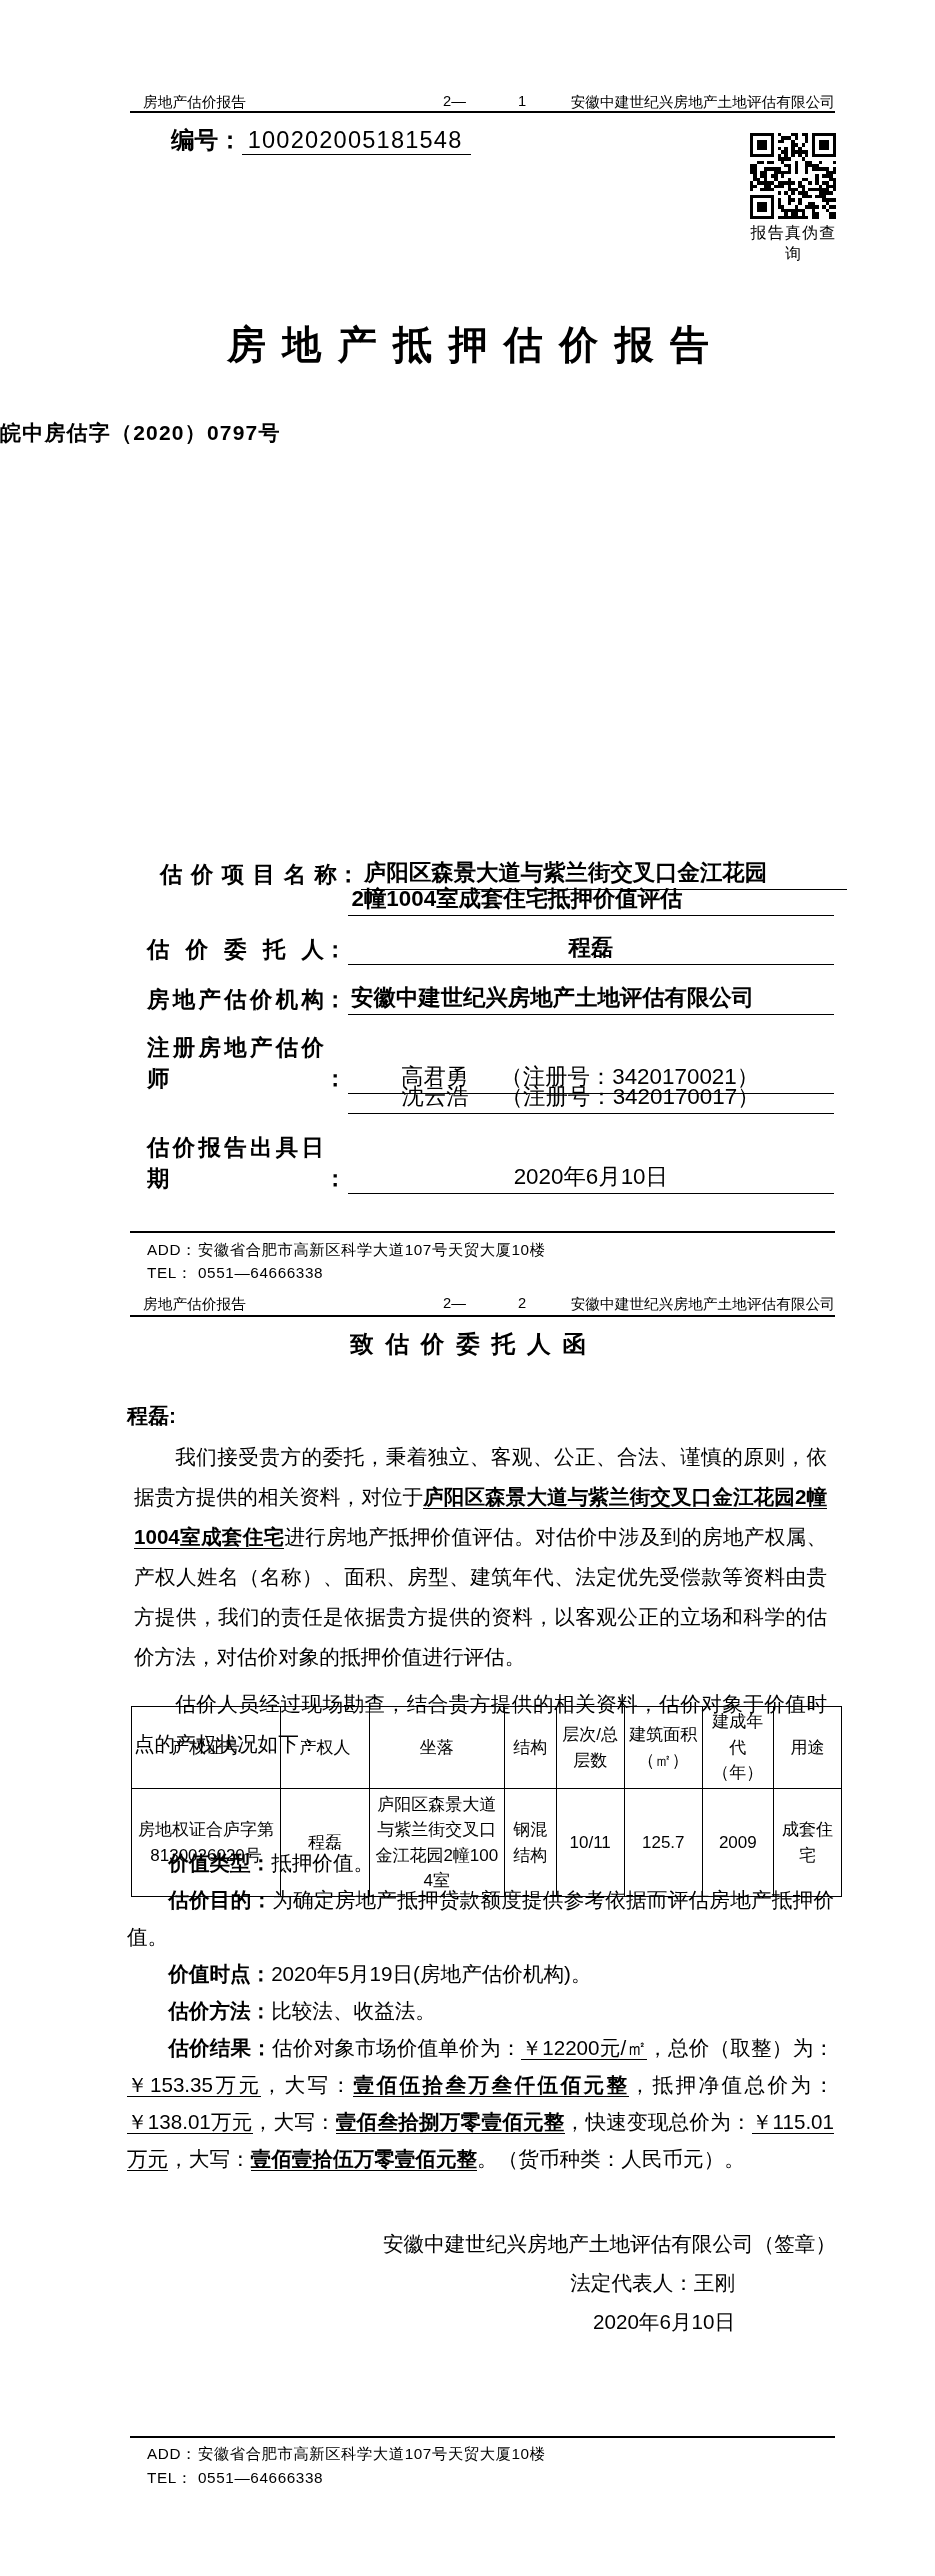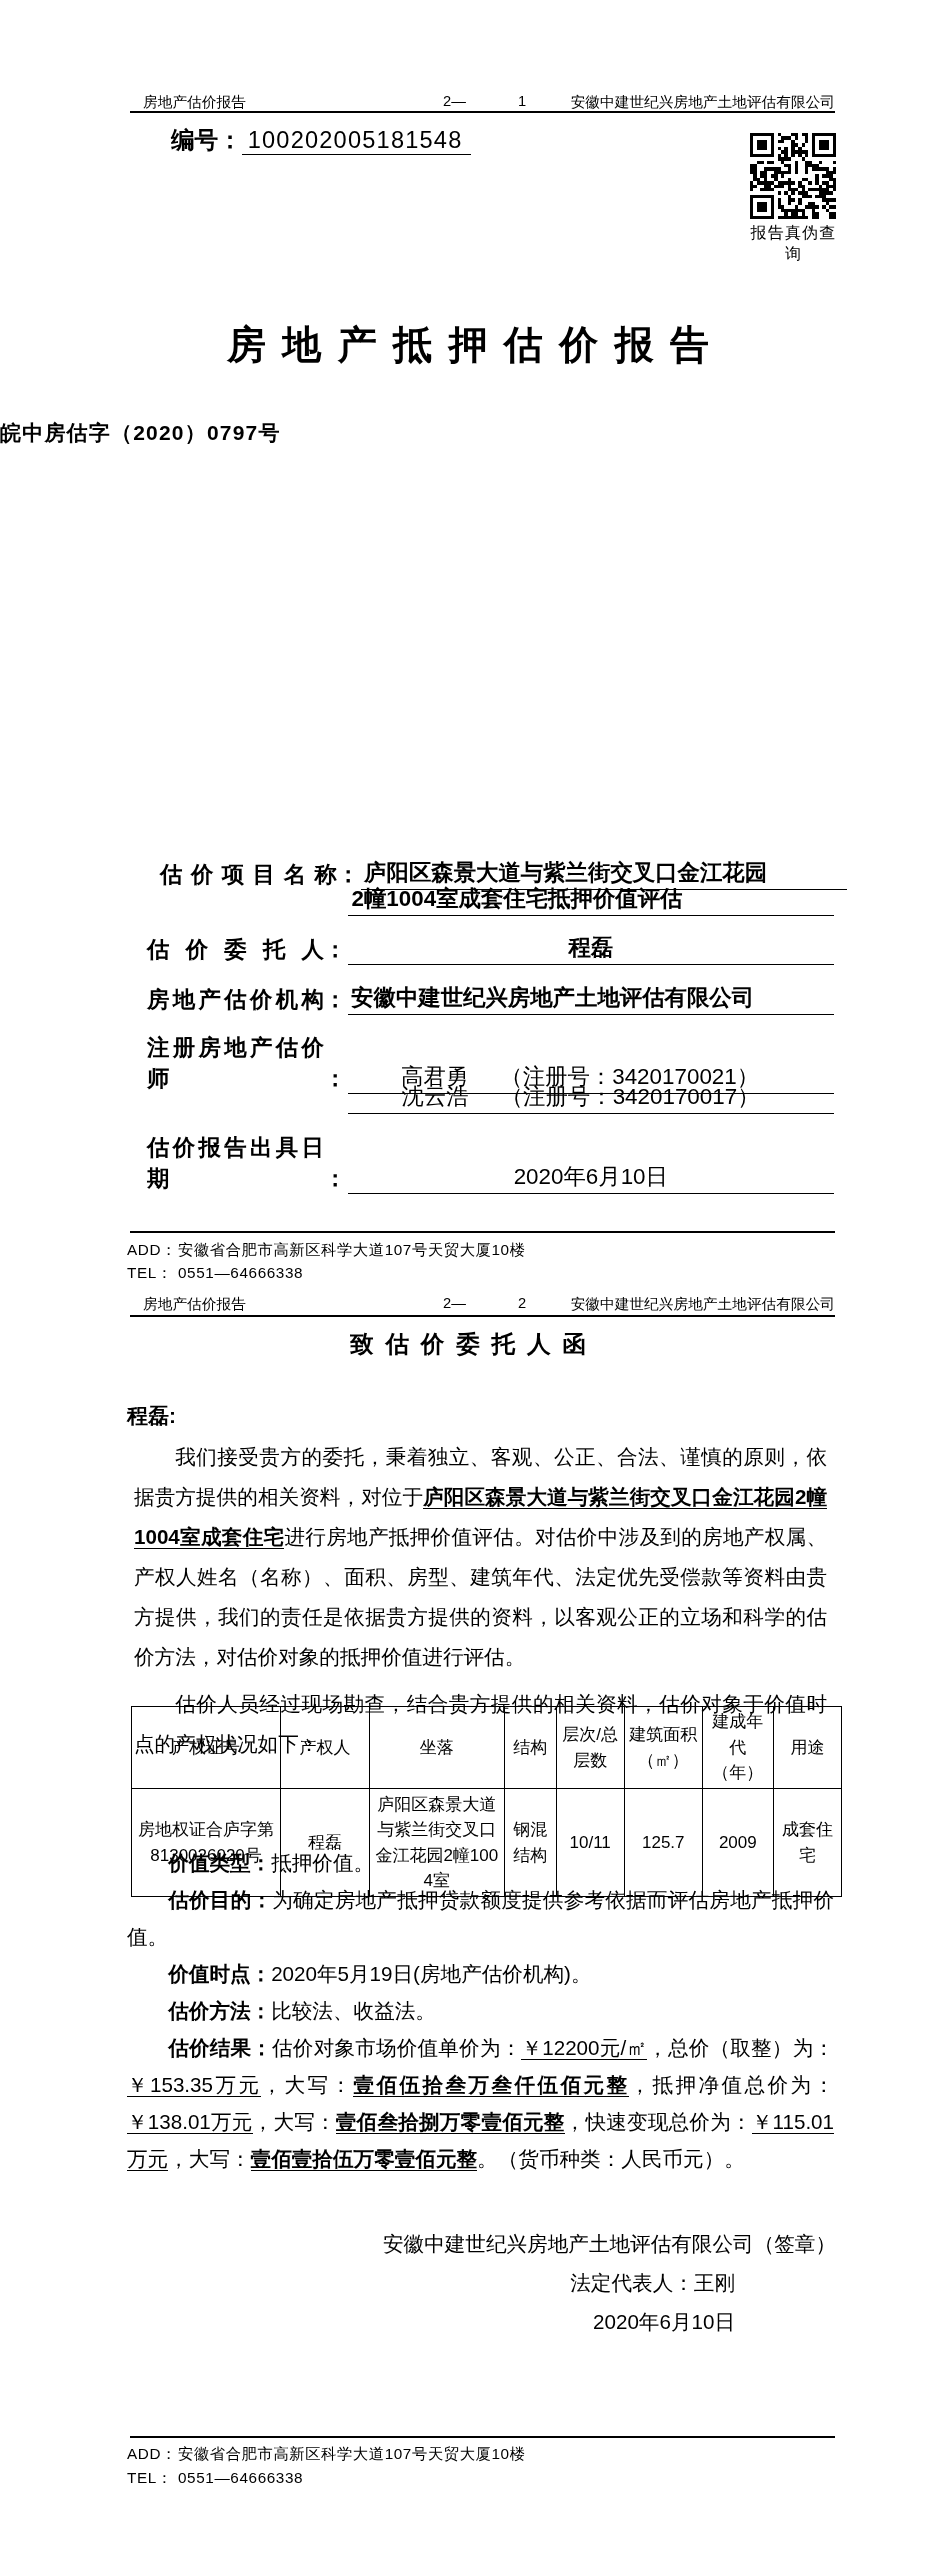--- a/index.html
+++ b/index.html
@@ -3,21 +3,21 @@
 <meta charset="utf-8">
 <style>
   html,body{margin:0;padding:0;background:#ffffff;}
   #sheet{position:relative;width:936px;height:2576px;background:#fff;color:#000;
          font-family:Liberation Sans, sans-serif;overflow:hidden;}
   .abs{position:absolute;}
   
   .runhead{font-size:14.7px;white-space:nowrap;}
   .rule{background:#000;height:2.4px;}
   .rule.thin{height:1.8px;}
-  .foot{font-size:15.3px;white-space:nowrap;letter-spacing:0.6px;}
+  .foot{font-size:15.3px;white-space:nowrap;letter-spacing:0.6px;margin-left:20px;}
   .foot .lbl{display:inline-block;min-width:51px;}
   
   .repno{font-size:23.6px;font-weight:bold;white-space:nowrap;}
   .repno .num{font-weight:normal;border-bottom:1.8px solid #000;padding:0 8.3px 1.2px 5.9px;letter-spacing:1.2px;margin-top:28px;}
   
   .bigtitle{width:100%;text-align:center;font-size:39px;font-weight:bold;letter-spacing:0.42em;text-indent:0.42em;white-space:nowrap;}
   .docref{width:100%;font-size:21px;font-weight:bold;letter-spacing:1.2px;}
   .qrcap{text-align:center;font-size:16px;letter-spacing:1.2px;}
   
   .frow{display:flex;align-items:flex-end;font-size:22.4px;font-weight:bold;}

